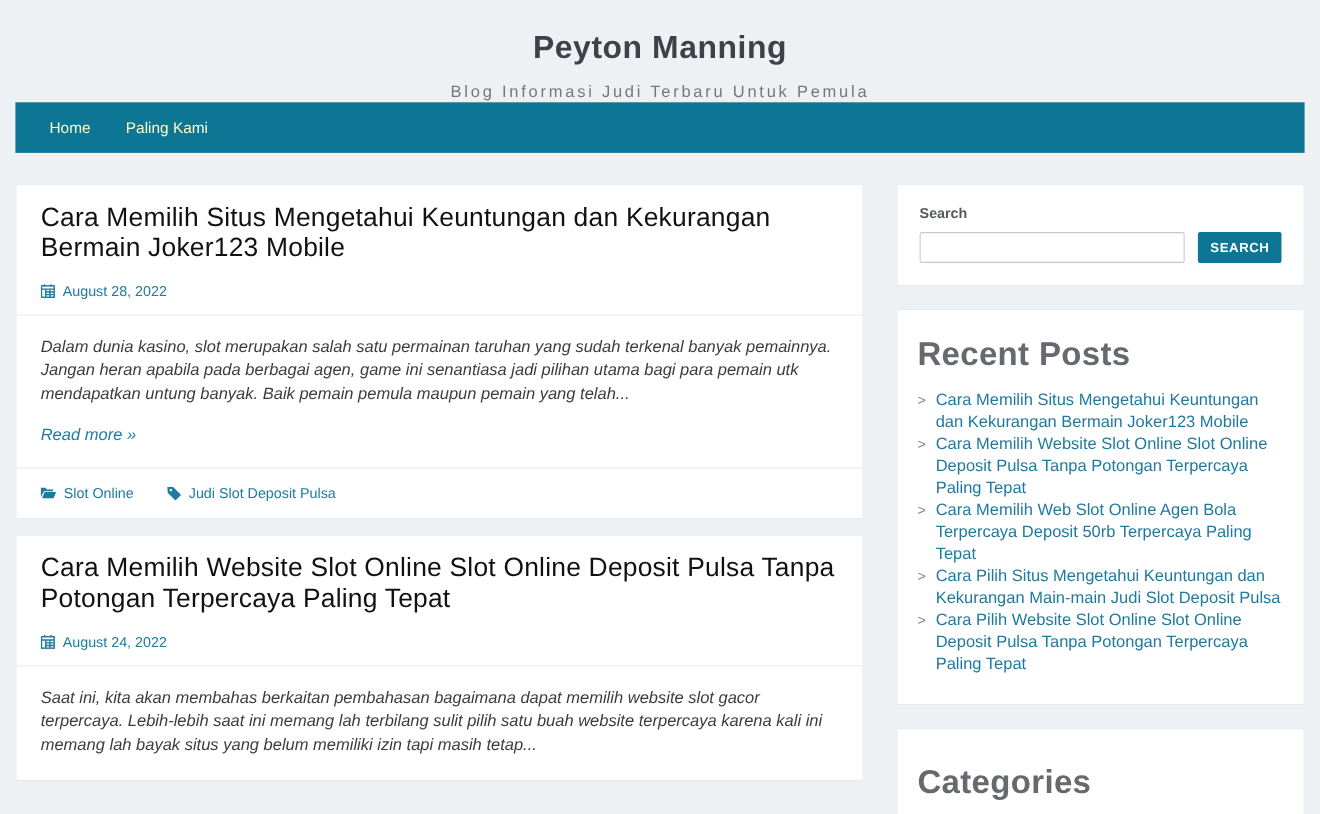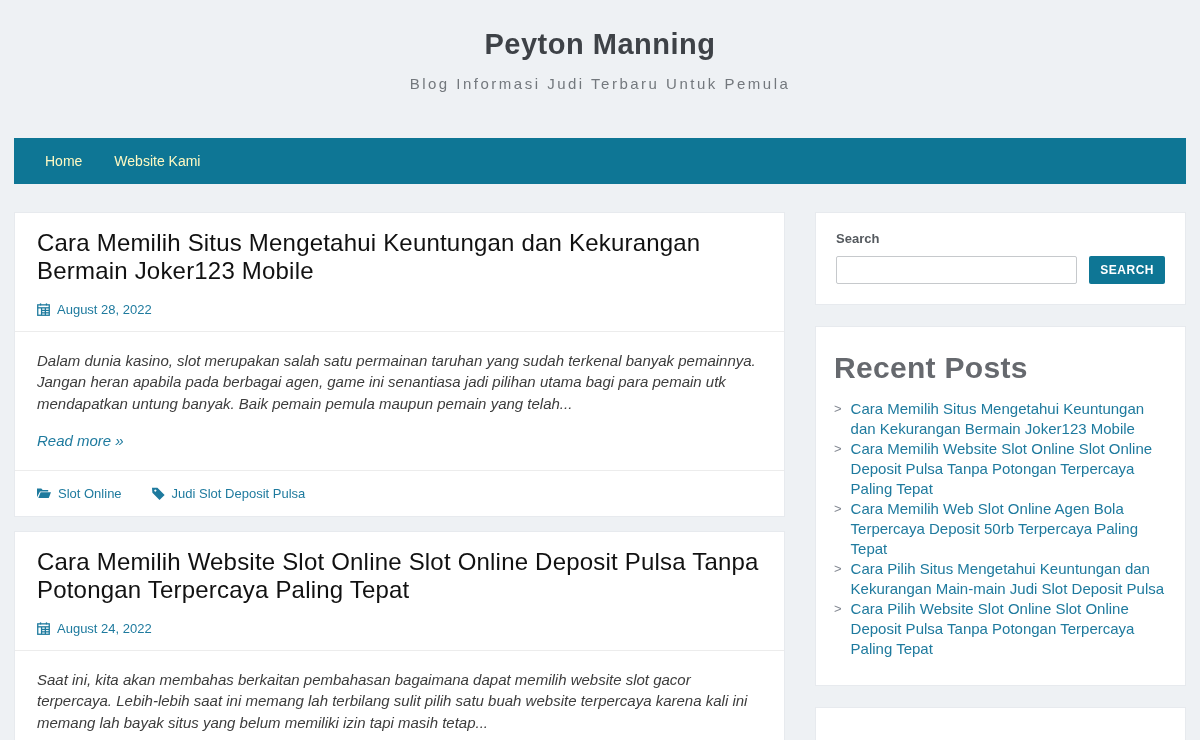--- a/index.html
+++ b/index.html
@@ -17,21 +17,21 @@
   *{box-sizing:border-box;margin:0;padding:0;}
   html,body{width:1200px;height:740px;}
   body{
     font-family:"Liberation Sans", sans-serif;
     background:var(--page-bg);
     overflow:hidden;
   }
   .page{width:1200px;height:740px;overflow:hidden;position:relative;}
 
   
-  .site-header{text-align:center;padding-top:28px;height:138px;}
+  .site-header{text-align:center;padding-top:28px;height:93px;}
   .site-title{
     font-size:29px;font-weight:bold;color:#3e4247;letter-spacing:0.5px;
   }
   .site-tagline{
     margin-top:14px;font-size:15px;color:var(--tagline-color);letter-spacing:2.5px;
   }
 
   
   .main-nav{
     margin:0 14px;height:46px;background:var(--nav-bg);
@@ -113,21 +113,21 @@
 
 <div class="page">
 
   <header class="site-header">
     <div class="site-title">Peyton Manning</div>
     <div class="site-tagline">Blog Informasi Judi Terbaru Untuk Pemula</div>
   </header>
 
   <nav class="main-nav">
     <a class="nav-item">Home</a>
-    <a class="nav-item">Website Kami</a>
+    <a class="nav-item">Paling Kami</a>
   </nav>
 
   <div class="content">
 
     <main class="main-col">
 
       <article class="card post-card">
         <div class="post-header">
           <h2 class="post-title">Cara Memilih Situs Mengetahui Keuntungan dan Kekurangan Bermain Joker123 Mobile</h2>
           <div class="post-meta-date">

